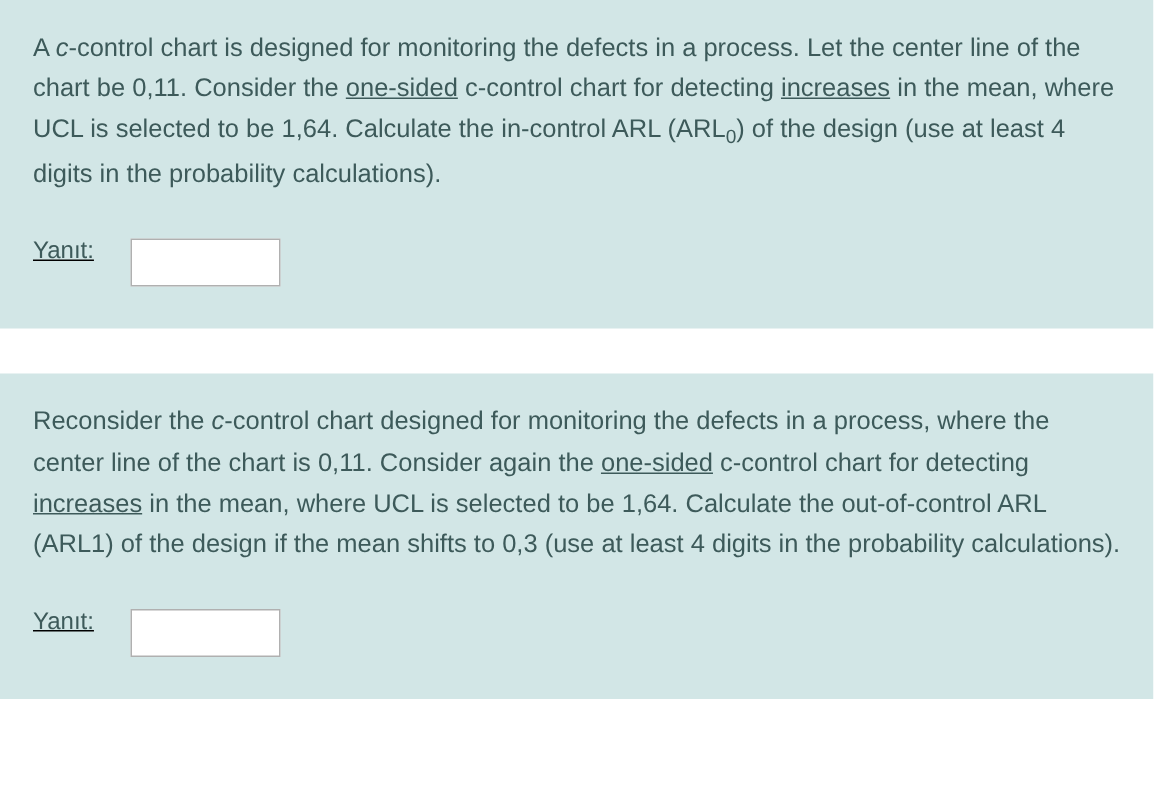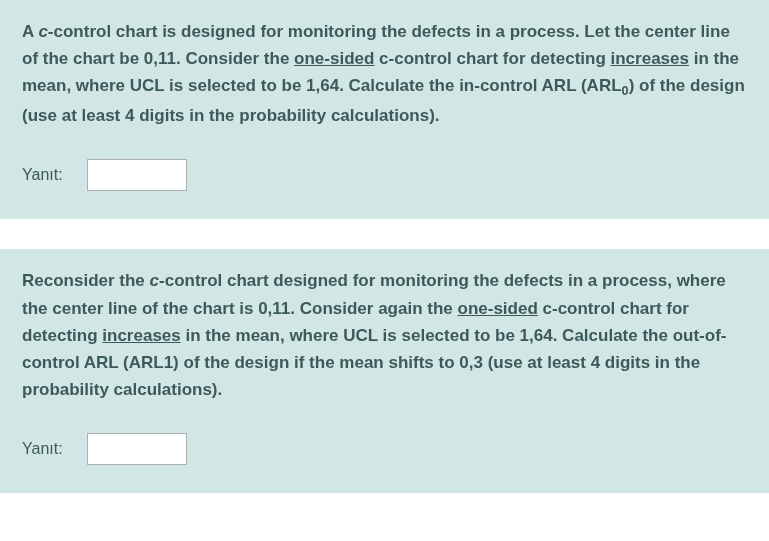--- a/index.html
+++ b/index.html
@@ -15,36 +15,35 @@
     .question-block {
       background: #d2e6e6;
       padding: 18px 22px 28px 22px;
       margin-bottom: 30px;
     }
     .question-text {
       color: #3d5a5a;
       font-size: 17px;
       line-height: 1.6;
       margin-bottom: 30px;
-      font-weight: bold;
     }
     .underlined {
       text-decoration: underline;
     }
     .italic {
       font-style: italic;
     }
     .subscript {
       font-size: 0.75em;
       vertical-align: sub;
     }
     .answer-row {
       display: flex;
-      align-items: center;
       gap: 24px;
+      text-decoration: underline;
     }
     .answer-label {
       color: #3d5a5a;
       font-size: 16px;
     }
     .answer-input {
       width: 100px;
       height: 32px;
       border: 1px solid #b0b0b0;
       background: #ffffff;

